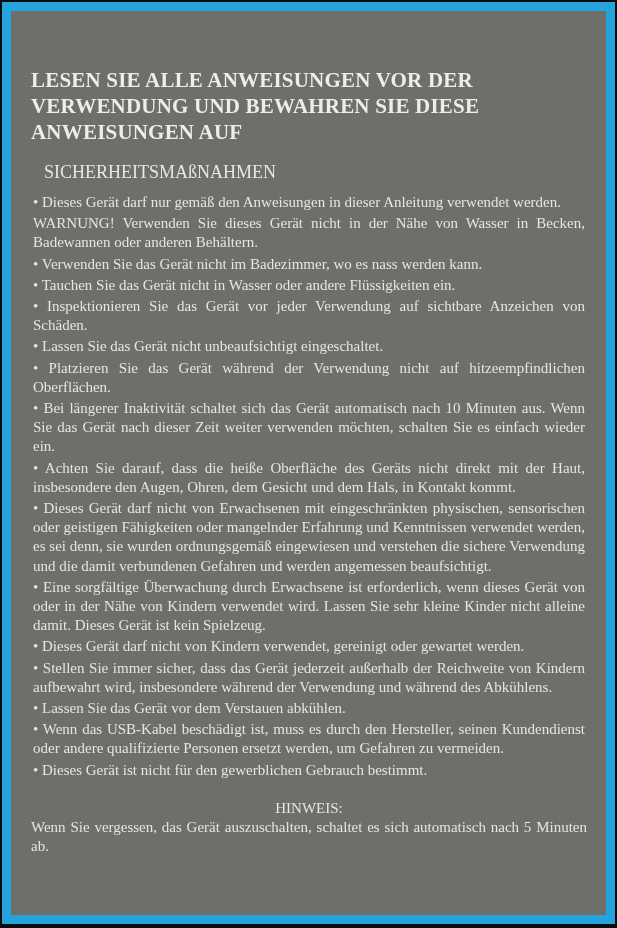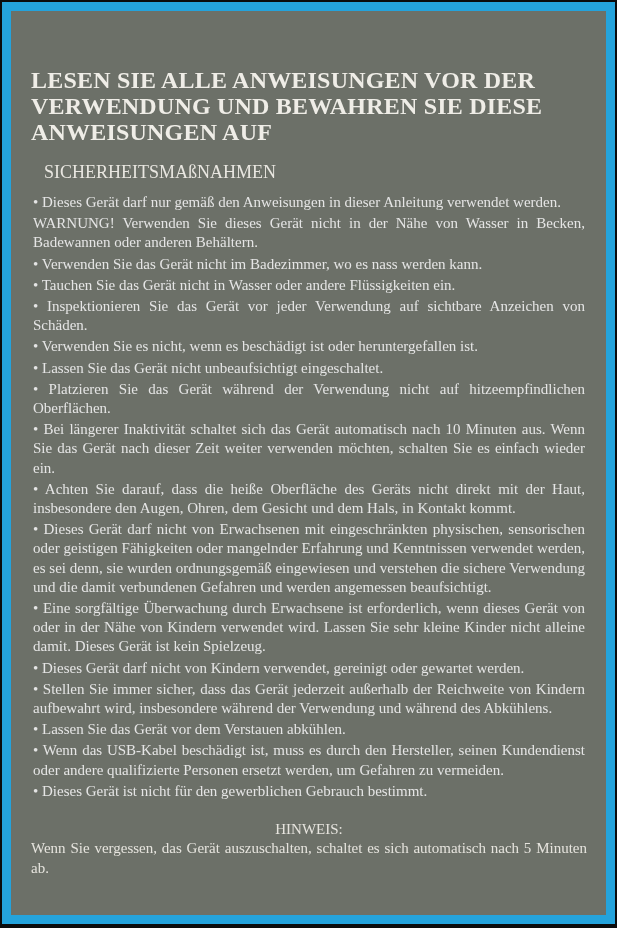--- a/index.html
+++ b/index.html
@@ -20,21 +20,21 @@
     height: 100%;
     box-sizing: border-box;
     border: 9px solid #24a3dc;
     background: #6c7068;
     padding: 56px 19px 18px 20px;
     overflow: hidden;
   }
   .title {
     margin: 0 0 16px 0;
     color: #efede7;
-    font-size: 24px;
+    font-size: 21px;
     line-height: 26px;
     font-weight: bold;
     letter-spacing: 0.2px;
     text-align: left;
   }
   .section-heading {
     margin: 0 0 10px 13px;
     color: #e9e7e1;
     font-size: 18px;
     line-height: 22px;
@@ -74,21 +74,20 @@
 
     <h2 class="section-heading">SICHERHEITSMAßNAHMEN</h2>
 
     <div class="paragraphs">
 
     <p class="para">• Dieses Gerät darf nur gemäß den Anweisungen in dieser Anleitung verwendet werden.</p>
         <p class="para">WARNUNG! Verwenden Sie dieses Gerät nicht in der Nähe von Wasser in Becken, Badewannen oder anderen Behältern.</p>
         <p class="para">• Verwenden Sie das Gerät nicht im Badezimmer, wo es nass werden kann.</p>
         <p class="para">• Tauchen Sie das Gerät nicht in Wasser oder andere Flüssigkeiten ein.</p>
         <p class="para">• Inspektionieren Sie das Gerät vor jeder Verwendung auf sichtbare Anzeichen von Schäden.</p>
-        <p class="para">• Verwenden Sie es nicht, wenn es beschädigt ist oder heruntergefallen ist.</p>
         <p class="para">• Lassen Sie das Gerät nicht unbeaufsichtigt eingeschaltet.</p>
         <p class="para">• Platzieren Sie das Gerät während der Verwendung nicht auf hitzeempfindlichen Oberflächen.</p>
         <p class="para">• Bei längerer Inaktivität schaltet sich das Gerät automatisch nach 10 Minuten aus. Wenn Sie das Gerät nach dieser Zeit weiter verwenden möchten, schalten Sie es einfach wieder ein.</p>
         <p class="para">• Achten Sie darauf, dass die heiße Oberfläche des Geräts nicht direkt mit der Haut, insbesondere den Augen, Ohren, dem Gesicht und dem Hals, in Kontakt kommt.</p>
         <p class="para">• Dieses Gerät darf nicht von Erwachsenen mit eingeschränkten physischen, sensorischen oder geistigen Fähigkeiten oder mangelnder Erfahrung und Kenntnissen verwendet werden, es sei denn, sie wurden ordnungsgemäß eingewiesen und verstehen die sichere Verwendung und die damit verbundenen Gefahren und werden angemessen beaufsichtigt.</p>
         <p class="para">• Eine sorgfältige Überwachung durch Erwachsene ist erforderlich, wenn dieses Gerät von oder in der Nähe von Kindern verwendet wird. Lassen Sie sehr kleine Kinder nicht alleine damit. Dieses Gerät ist kein Spielzeug.</p>
         <p class="para">• Dieses Gerät darf nicht von Kindern verwendet, gereinigt oder gewartet werden.</p>
         <p class="para">• Stellen Sie immer sicher, dass das Gerät jederzeit außerhalb der Reichweite von Kindern aufbewahrt wird, insbesondere während der Verwendung und während des Abkühlens.</p>
         <p class="para">• Lassen Sie das Gerät vor dem Verstauen abkühlen.</p>
         <p class="para">• Wenn das USB-Kabel beschädigt ist, muss es durch den Hersteller, seinen Kundendienst oder andere qualifizierte Personen ersetzt werden, um Gefahren zu vermeiden.</p>

